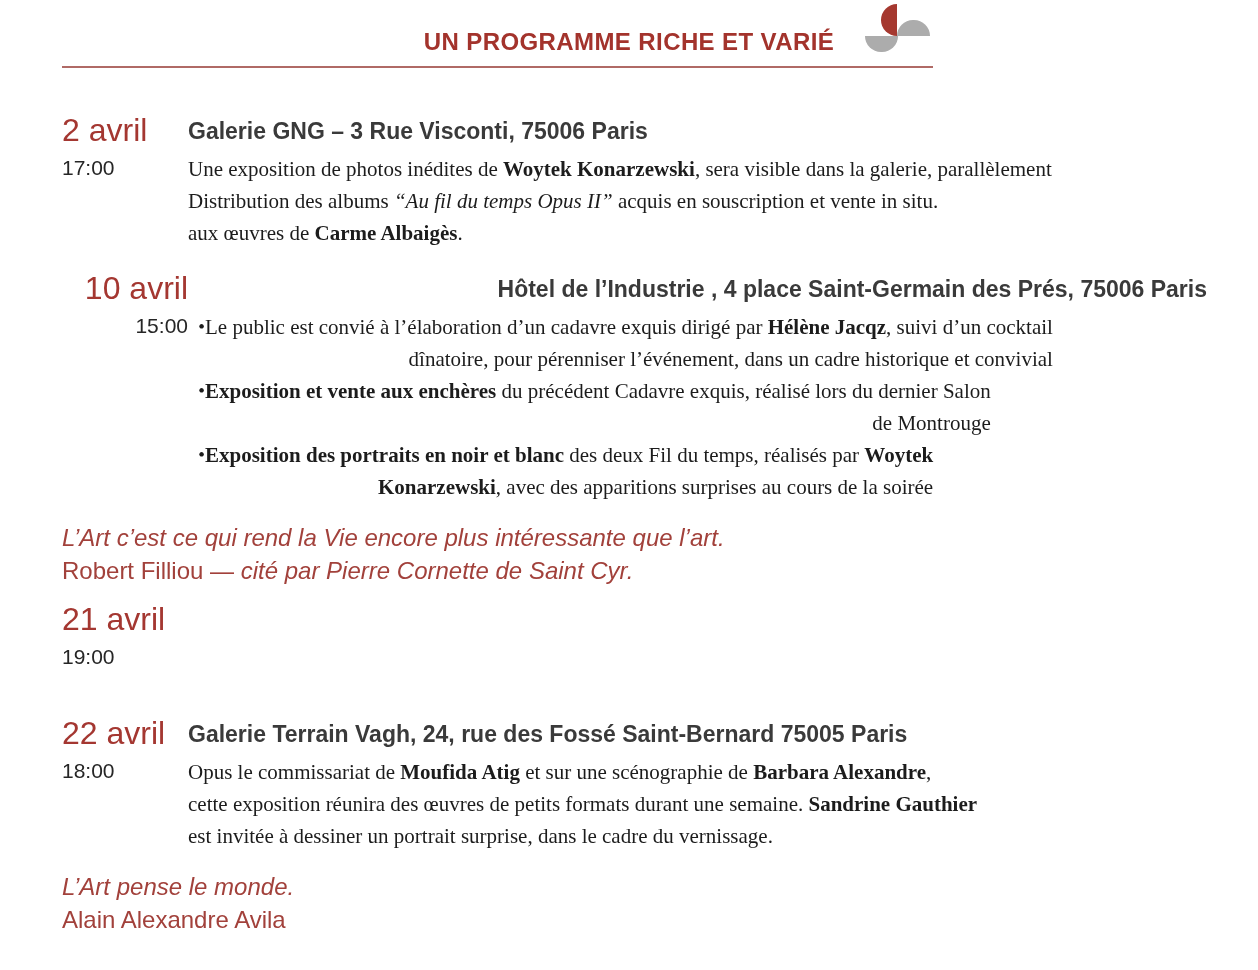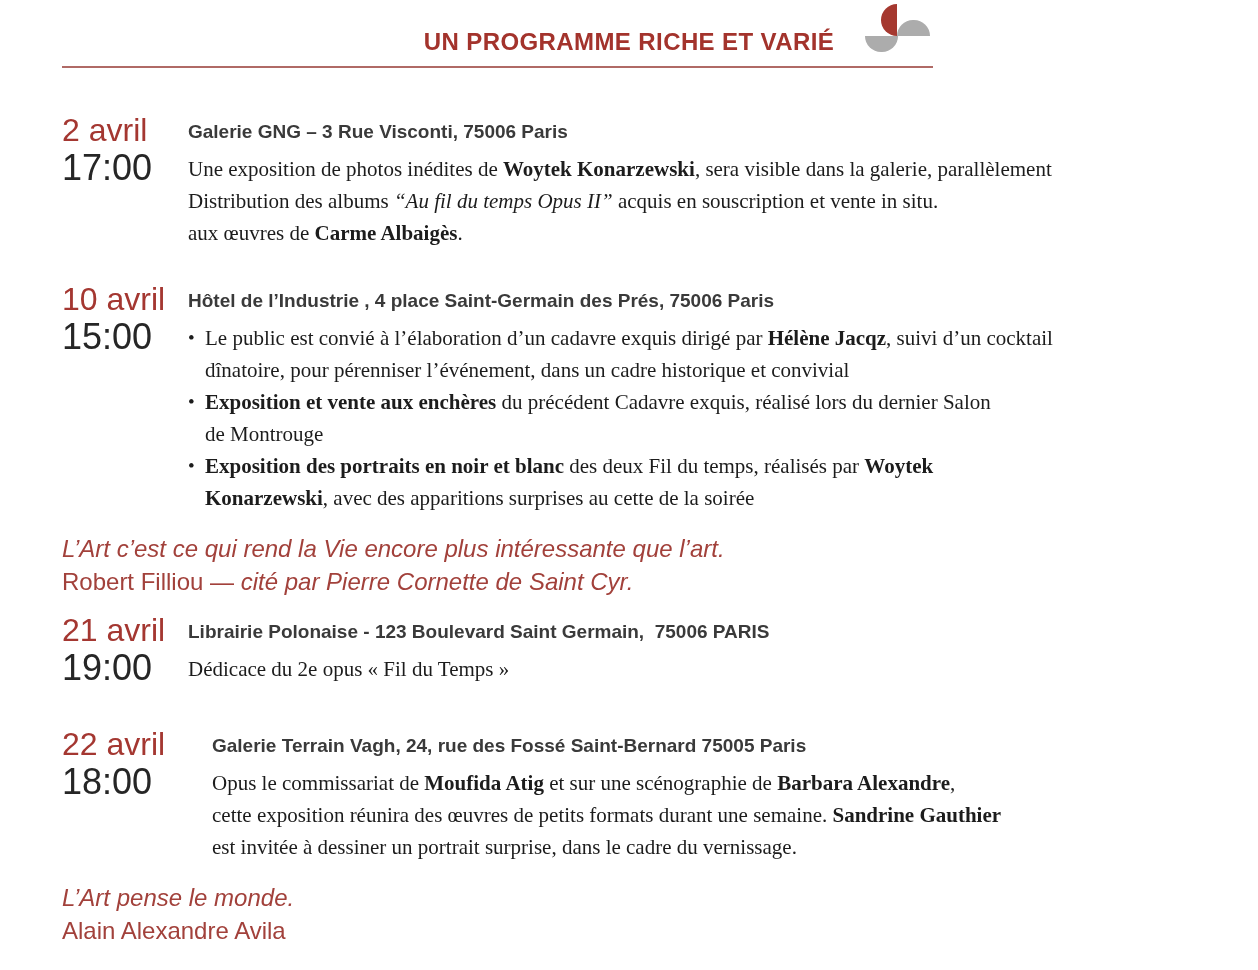--- a/index.html
+++ b/index.html
@@ -31,34 +31,34 @@
   .logo-bowl { left: 0;    top: 32px; width: 33px; height: 16px; border-radius: 0 0 17px 17px; background: var(--logo-gray, #ACACAC); }
   .rule {
     position: absolute; left: 62px; top: 66px;
     width: 871px; height: 2px;
     background: var(--rule-red, #B06A66);
   }
 
   
   .content { margin: 0 51px 0 62px; }           
   .content > :nth-child(1) { margin-top: 42px; }
-  .content > :nth-child(2) { margin-top: 32px; }
+  .content > :nth-child(2) { margin-top: 21px; text-align: right; }
   .content > :nth-child(3) { margin-top: 18px; }
   .content > :nth-child(4) { margin-top: 14px; }
-  .content > :nth-child(5) { margin-top: 40px; gap: 24px; }
+  .content > :nth-child(5) { margin-top: 40px; }
   .content > :nth-child(6) { margin-top: 18px; }
 
   
   .event { display: grid; grid-template-columns: 126px 1fr; }
   .date { font-size: 32px; line-height: 37px; color: var(--date-red, #A43731); }
-  .time { font-size: 36px; line-height: 37px; color: var(--time-dark, #262626); }
+  .time { font-size: 21px; line-height: 37px; color: var(--time-dark, #262626); }
   .details { padding-top: 5px; }
   .venue {
     margin: 0 0 7px;
-    font-size: 19px; font-weight: bold; line-height: 29px;
+    font-size: 23px; font-weight: bold; line-height: 29px;
     color: var(--venue-dark, #3A3A3A);
   }
   .bodytext {
     font-family: "Liberation Serif", "DejaVu Serif", serif;
     font-size: 21px; line-height: 32px;
     color: var(--body-dark, #1C1C1C);
   }
   .bullets { margin: 0; padding: 0; list-style: none; }
   .bullet { display: flex; }
   .marker { flex: 0 0 17px; width: 17px; font-size: 19px; }
@@ -123,41 +123,35 @@
                 <span class="marker">•</span>
                 <div class="btext">
                   <div class="bline"><span class="run-b">Exposition et vente aux enchères</span><span class="run-r"> du précédent Cadavre exquis, réalisé lors du dernier Salon</span></div>
                   <div class="bline"><span class="run-r">de Montrouge</span></div>
                 </div>
               </li>
               <li class="bullet">
                 <span class="marker">•</span>
                 <div class="btext">
                   <div class="bline"><span class="run-b">Exposition des portraits en noir et blanc</span><span class="run-r"> des deux Fil du temps, réalisés par </span><span class="run-b">Woytek</span></div>
-                  <div class="bline"><span class="run-b">Konarzewski</span><span class="run-r">, avec des apparitions surprises au cette de la soirée</span></div>
+                  <div class="bline"><span class="run-b">Konarzewski</span><span class="run-r">, avec des apparitions surprises au cours de la soirée</span></div>
                 </div>
               </li>
             </ul>
           </div>
         </div>
       </section>
       <section class="quote">
         <div class="quote-line"><span class="run-i">L’Art c’est ce qui rend la Vie encore plus intéressante que l’art.</span></div>
         <div class="quote-line"><span class="run-r">Robert Filliou — </span><span class="run-i">cité par Pierre Cornette de Saint Cyr.</span></div>
       </section>
       <section class="event">
         <div class="when">
           <div class="date">21 avril</div>
           <div class="time">19:00</div>
-        </div>
-        <div class="details">
-          <h2 class="venue">Librairie Polonaise - 123 Boulevard Saint Germain,&nbsp; 75006 PARIS</h2>
-          <div class="bodytext">
-            <div class="bline"><span class="run-r">Dédicace du 2e opus « Fil du Temps »</span></div>
-          </div>
         </div>
       </section>
       <section class="event">
         <div class="when">
           <div class="date">22 avril</div>
           <div class="time">18:00</div>
         </div>
         <div class="details">
           <h2 class="venue">Galerie Terrain Vagh, 24, rue des Fossé Saint-Bernard 75005 Paris</h2>
           <div class="bodytext">

